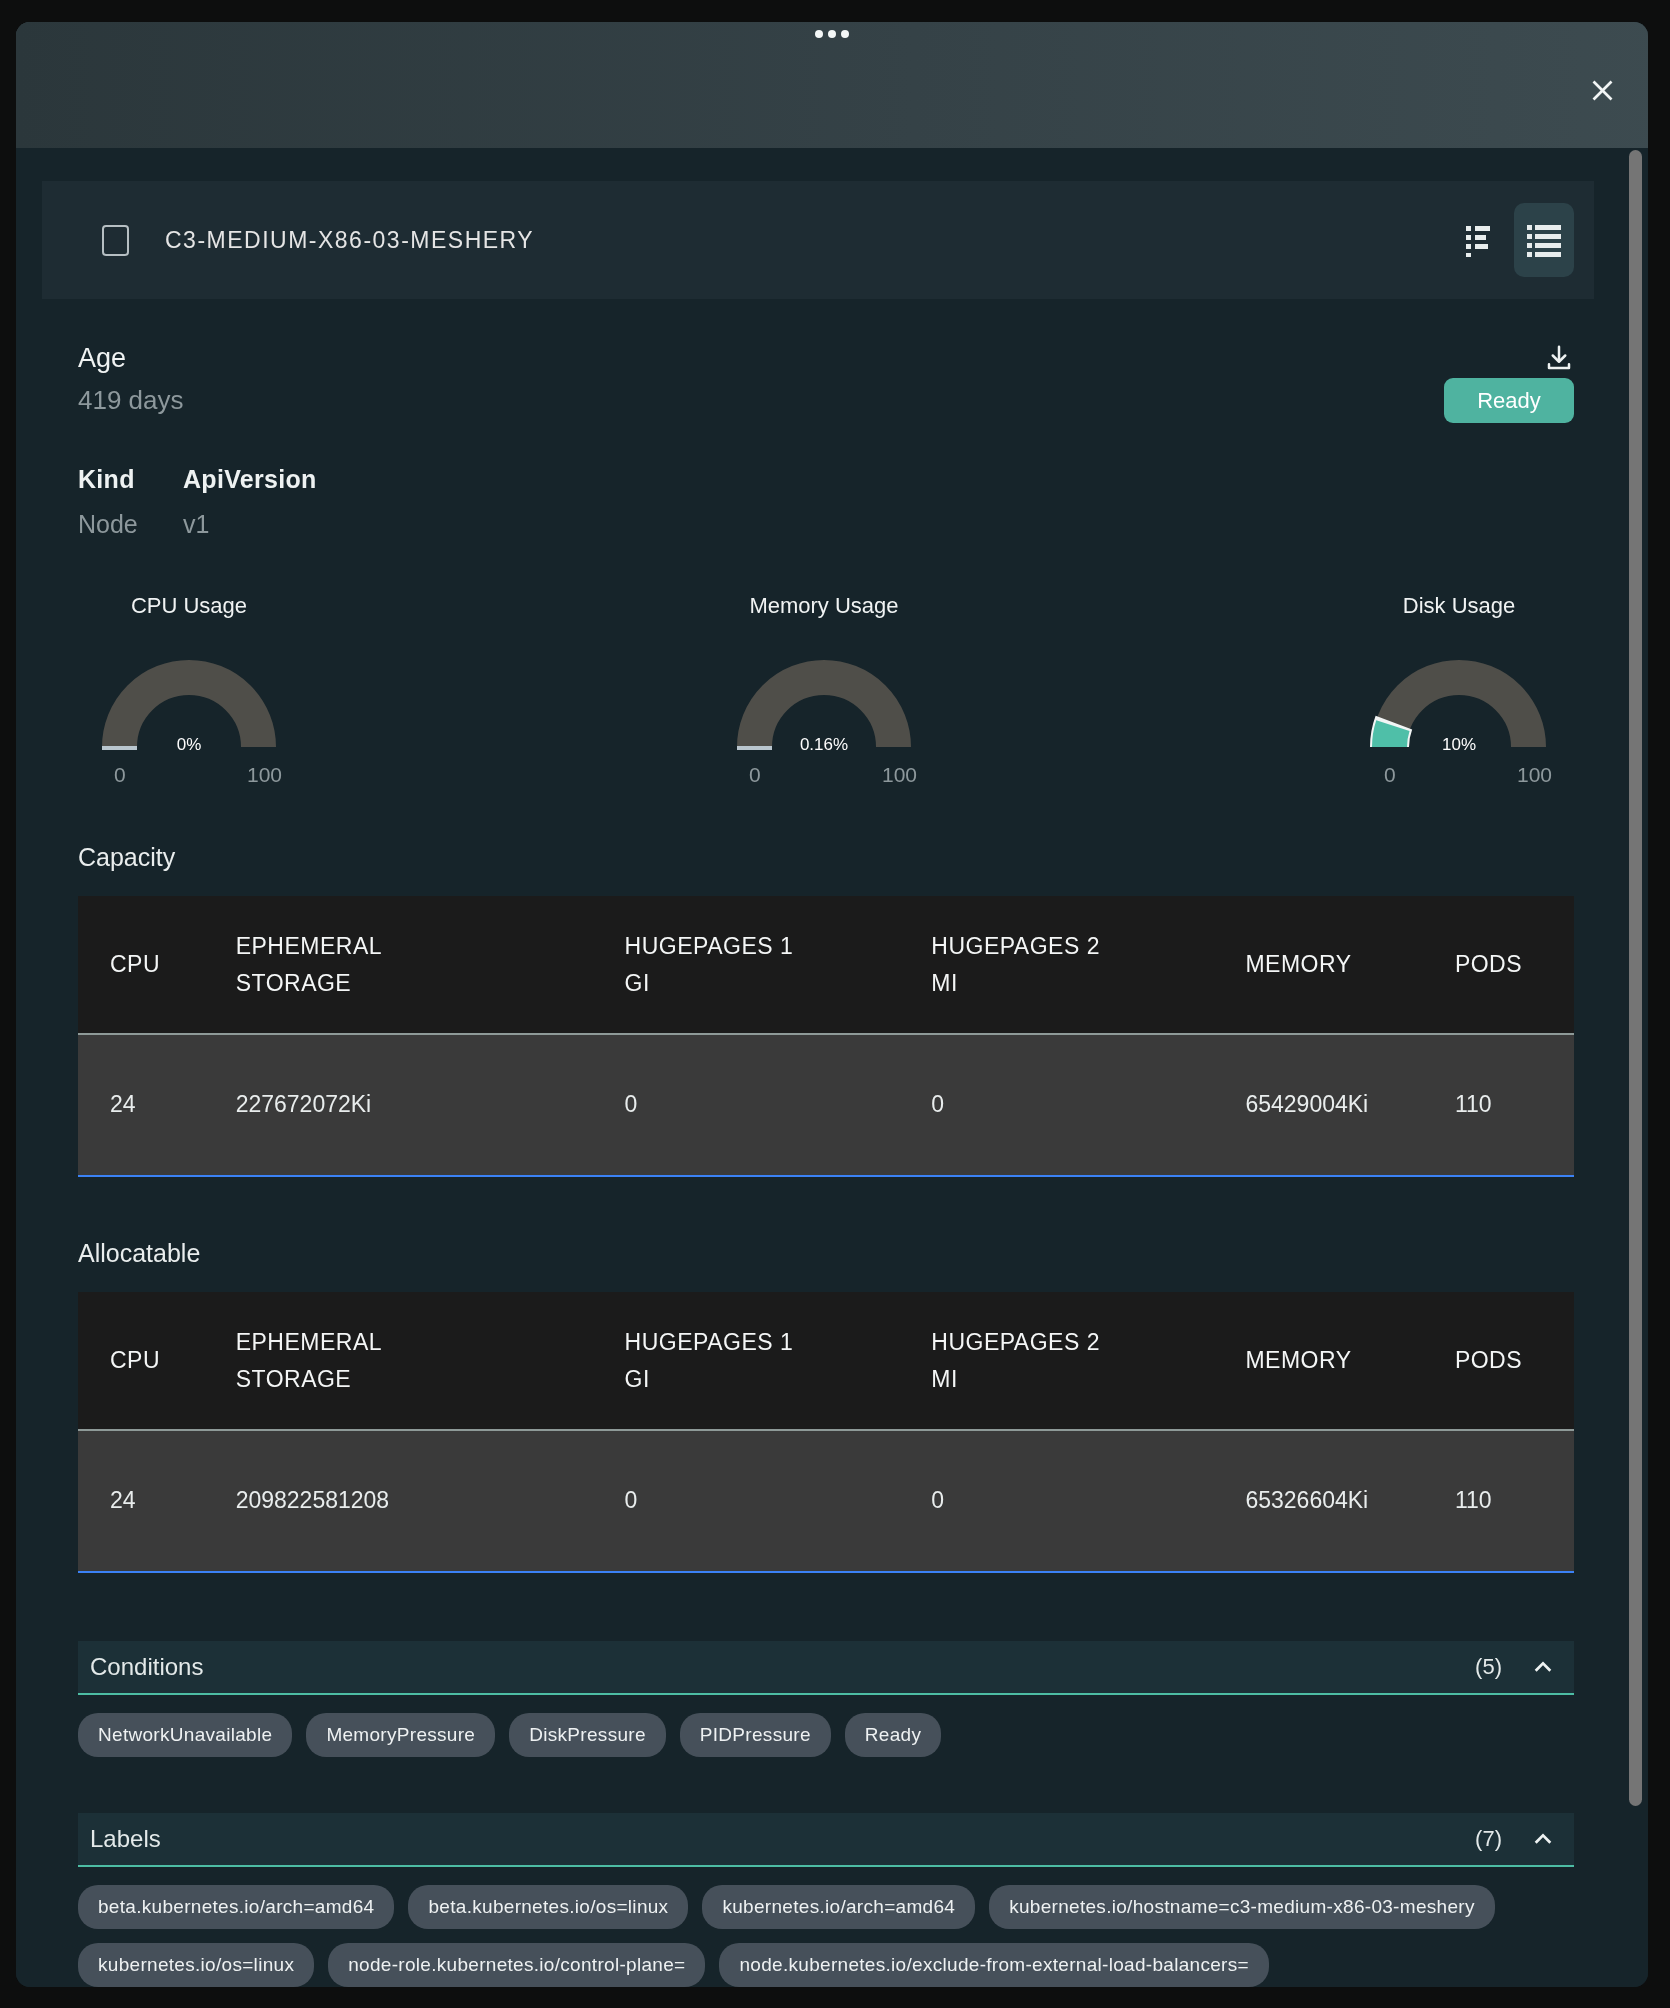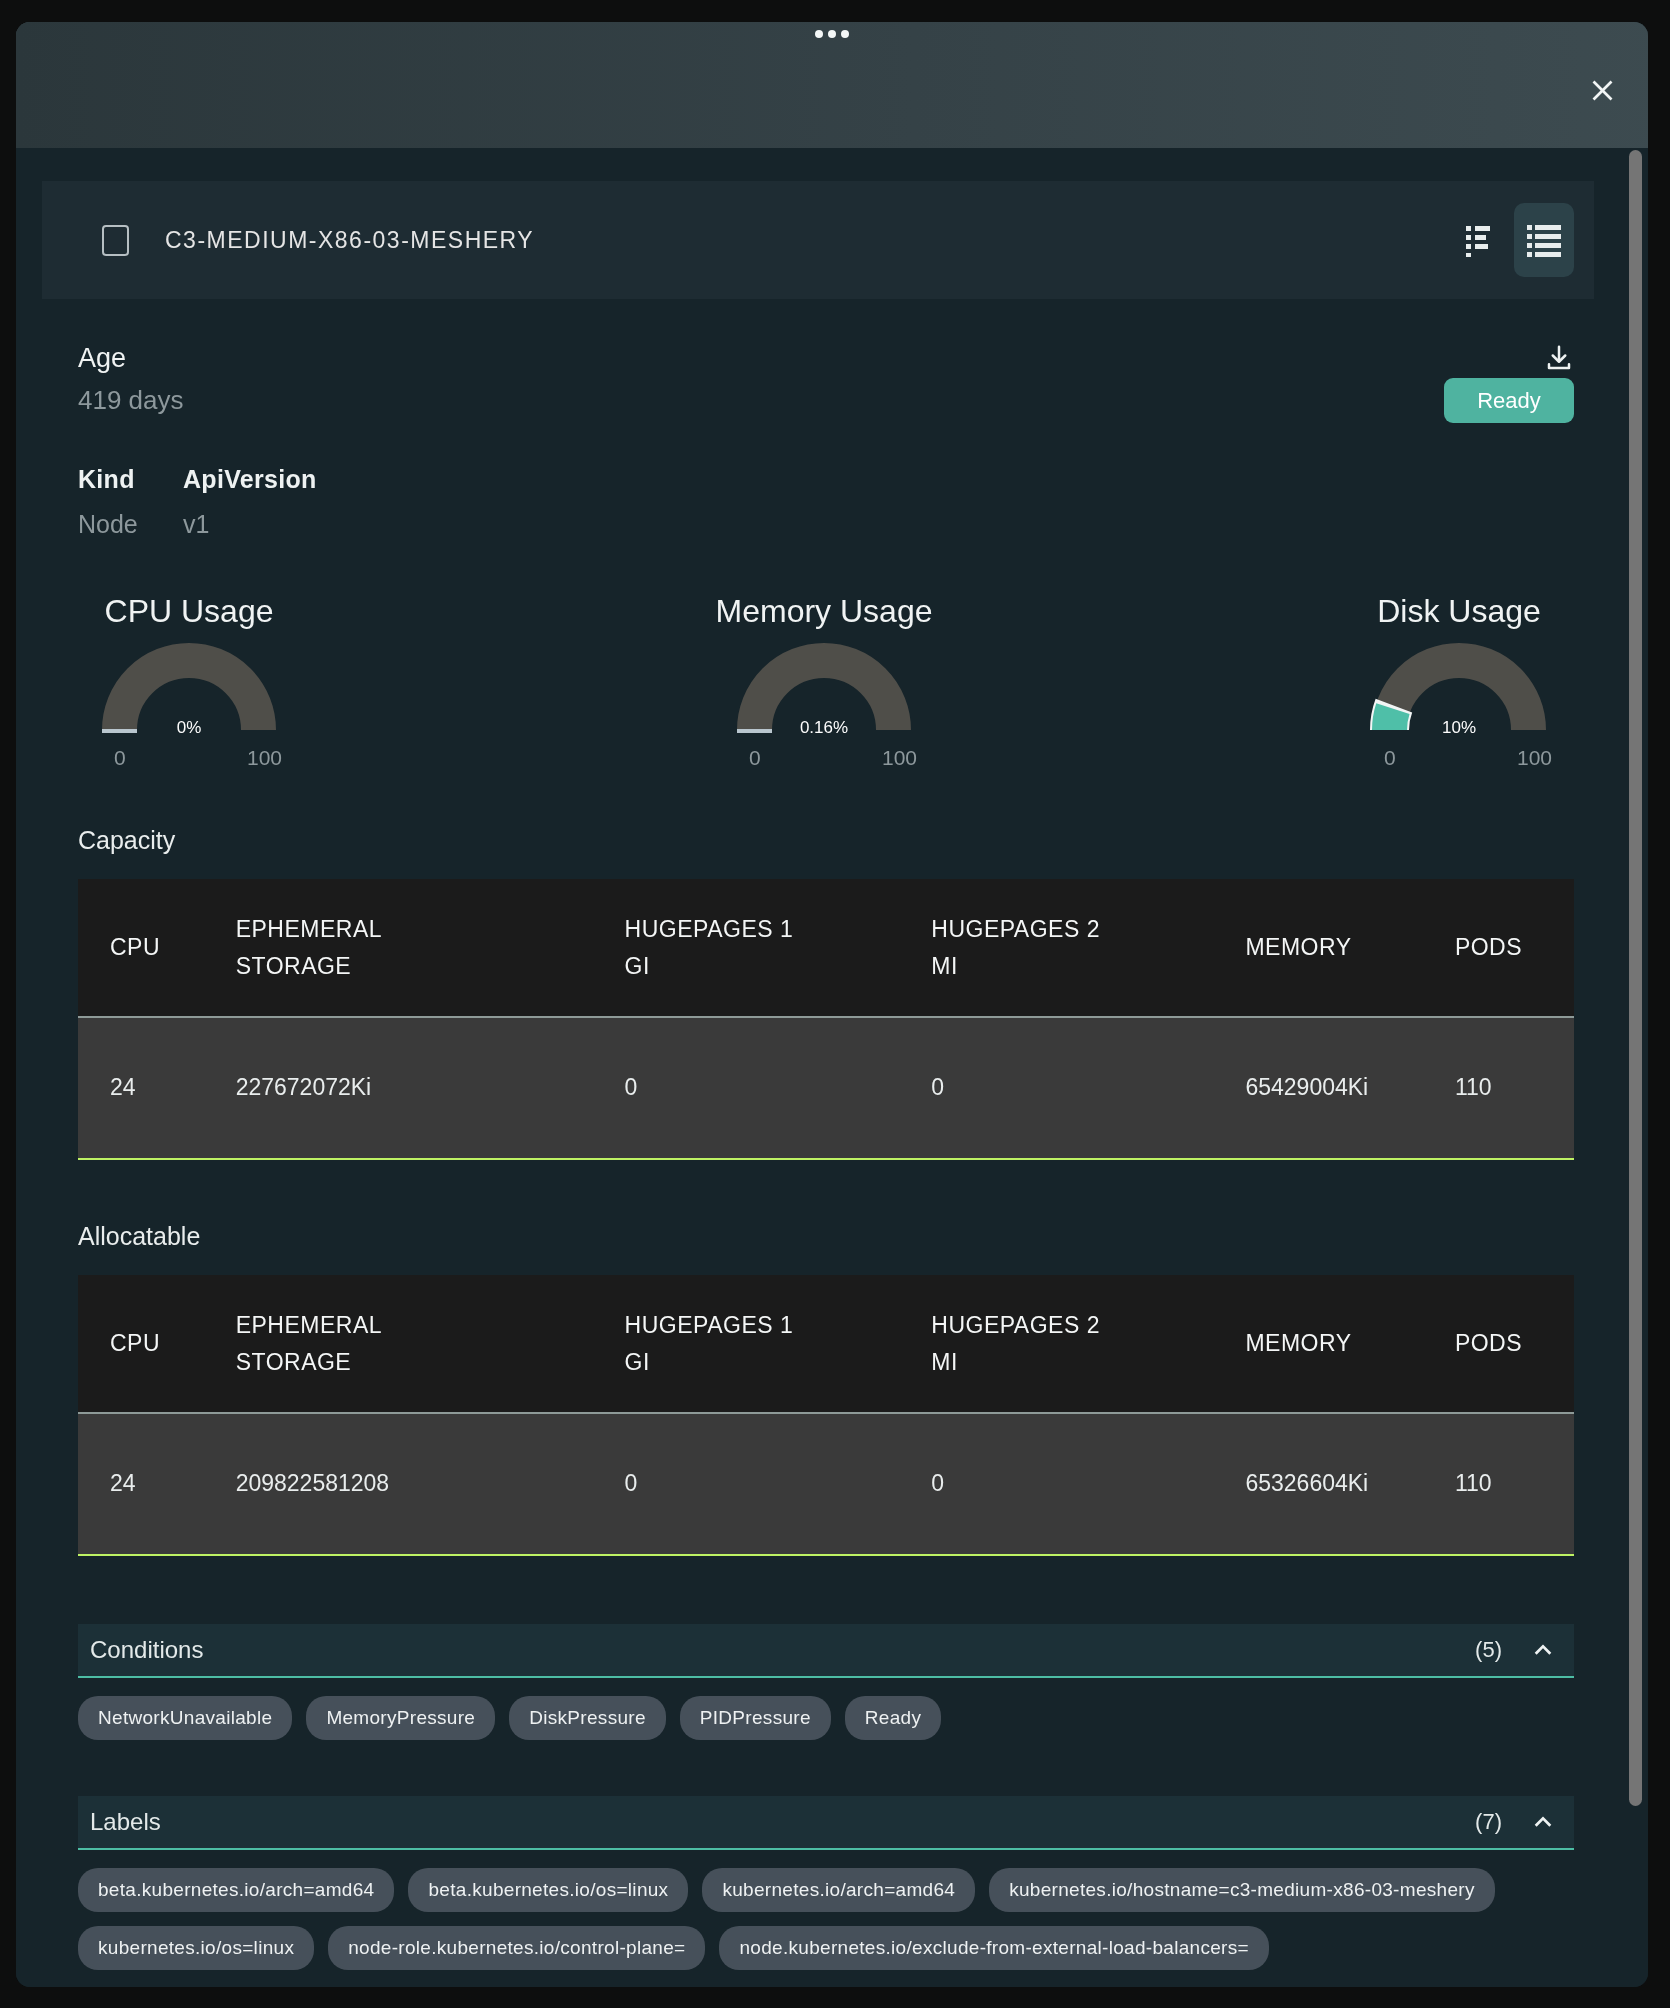--- a/index.html
+++ b/index.html
@@ -51,41 +51,41 @@
   .meta-row { margin-top:42px; display:flex; }
   .meta-col { margin-right:0; }
   .meta-col:nth-child(1){ width:105px; }
   .meta-col:nth-child(2){ width:240px; }
   .meta-label { font-size:25px; font-weight:600; color:#eef2f2; letter-spacing:.3px; }
   .meta-value { margin-top:16px; font-size:25px; color:#8d989c; }
 
   
   .gauges-row { margin-top:54px; display:flex; justify-content:space-between; padding-right:4px; }
   .gauge { width:222px; position:relative; display:flex; flex-direction:column; align-items:center; }
-  .gauge-title { font-size:32px; color:#f0f3f3; margin-bottom:0; white-space:nowrap; }
+  .gauge-title { font-size:22px; color:#f0f3f3; margin-bottom:28px; white-space:nowrap; }
   .gauge-svg { width:222px; height:108px; display:block; }
   .gauge-value { position:absolute; left:0; right:0; bottom:26px; text-align:center;
       font-size:17px; color:#fdfdfd; }
   .gauge-min { position:absolute; left:36px; bottom:-6px; font-size:21px; color:#8d989c; }
   .gauge-max { position:absolute; right:18px; bottom:-6px; font-size:21px; color:#8d989c; }
   .gauge-scale { position:relative; width:100%; height:26px; }
 
   
   .section-title { margin-top:62px; font-size:25px; color:#e9eded; }
   .resource-table { margin-top:24px; width:100%; border-collapse:collapse; table-layout:fixed; }
   .resource-table col.c1{width:8.4%} .resource-table col.c2{width:26%}
   .resource-table col.c3{width:20.5%} .resource-table col.c4{width:21%}
   .resource-table col.c5{width:14%} .resource-table col.c6{width:10.1%}
   .resource-table thead tr { background:#1b1b1b; height:138px; }
   .resource-table tbody tr { background:#3a3a3a; height:142px; }
   .resource-table th, .resource-table td { text-align:left; padding-left:32px; font-weight:400; }
   .resource-table th { font-size:23px; color:#f4f6f6; letter-spacing:.5px; line-height:1.6; }
   .resource-table td { font-size:23px; color:#e9eded; line-height:1.55; }
   .resource-table thead tr { border-bottom:2px solid #8e9a98; }
-  .resource-table tbody tr { border-bottom:2px solid #bef264; }
+  .resource-table tbody tr { border-bottom:2px solid #3b82f6; }
   .th-inner { display:inline-block; }
   th.c1 .th-inner { max-width:42px; } th.c2 .th-inner { max-width:235px; }
   th.c3 .th-inner { max-width:178px; } th.c4 .th-inner { max-width:178px; }
   th.c6 .th-inner { max-width:54px; }
   .wrap-any { display:inline-block; max-width:128px; overflow-wrap:anywhere; }
 
   
   .collapse-bar { margin-top:68px; height:54px; background:#1c3037; border-bottom:2px solid #4dbda4;
       display:flex; align-items:center; padding:0 20px 0 12px; cursor:pointer; }
   .collapse-title { font-size:24px; color:#e3e9e9; }

